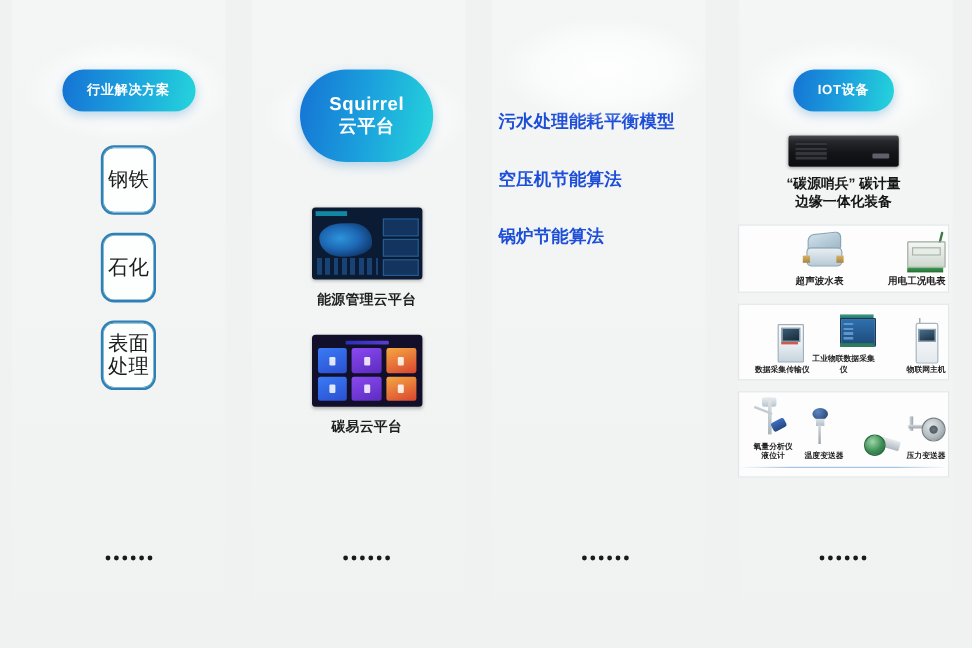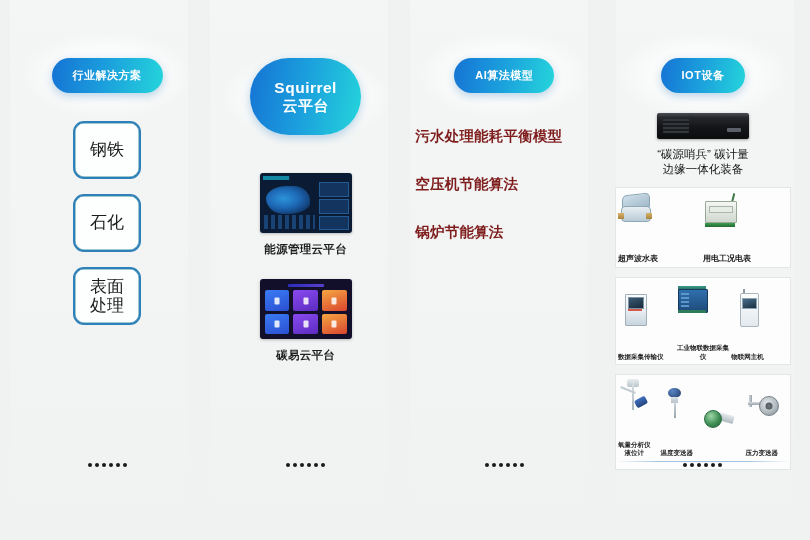--- a/index.html
+++ b/index.html
@@ -89,21 +89,21 @@
 
   
   .col-body {
     margin-top: 28px;
     width: 100%;
     display: flex;
     flex-direction: column;
     align-items: center;
   }
   .tag-box {
-    width: 68px;
+    width: 46px;
     height: 58px;
     margin-bottom: 15px;
     background: #fdfefe;
     border: 2px solid;
     border-image: linear-gradient(150deg, #3a8f9c 0%, #2f7fb8 55%, #1f63c4 100%) 1;
     border-radius: 11px;
     
     border-image: none;
     border-color: #2f7fb8;
     box-shadow: inset 0 0 0 0.5px #3f94a6;
@@ -221,21 +221,21 @@
     width: 100%;
     display: flex;
     flex-direction: column;
     align-items: flex-start;
     padding-left: 4px;
     box-sizing: border-box;
   }
   .model-item {
     font-size: 14.5px;
     font-weight: bold;
-    color: #7f1d1d;
+    color: #1d4ed8;
     margin-bottom: 29px;
     letter-spacing: 0.2px;
     white-space: nowrap;
   }
 
   
   .iot-body {
     margin-top: 20px;
     width: 100%;
     display: flex;
@@ -262,43 +262,42 @@
     content: "";
     position: absolute;
     right: 8px; top: 15px;
     width: 14px; height: 4px;
     background: #5c6068;
     border-radius: 1px;
   }
   .server-caption {
     margin-top: 8px;
     font-size: 11.5px;
-    font-weight: normal;
+    font-weight: bold;
     color: #141414;
     text-align: center;
     line-height: 1.35;
   }
 
   .dev-panel {
     background: #fdfdfd;
     border: 1px solid #e2e6e8;
     width: 176px;
     margin-top: 9px;
     padding: 5px 2px 3px 2px;
     box-sizing: border-box;
     display: flex;
     justify-content: space-around;
     align-items: flex-end;
   }
   .dev-cell {
     display: flex;
     flex-direction: column;
-    align-items: flex-start;
+    align-items: flex-end;
     flex: 1;
-    gap: 24px;
   }
   .dev-label {
     margin-top: 3px;
     font-size: 6.5px;
     color: #222;
     text-align: center;
     line-height: 1.3;
     white-space: pre-line;
     font-weight: 600;
   }
@@ -582,23 +581,20 @@
       <i></i>
         <i></i>
       <i></i>
         <i></i>
     </div>
   </div>
 
   <div class="col">
     <div class="pill-wrap">
       <div class="pill-glow"></div>
-      <div class="pill one-line">
-        <span>AI算法模型</span>
-      </div>
     </div>
 
     <div class="model-list">
       <div class="model-item">污水处理能耗平衡模型</div>
       <div class="model-item">空压机节能算法</div>
       <div class="model-item">锅炉节能算法</div>
     </div>
 
     <div class="dots">
       <i></i>

